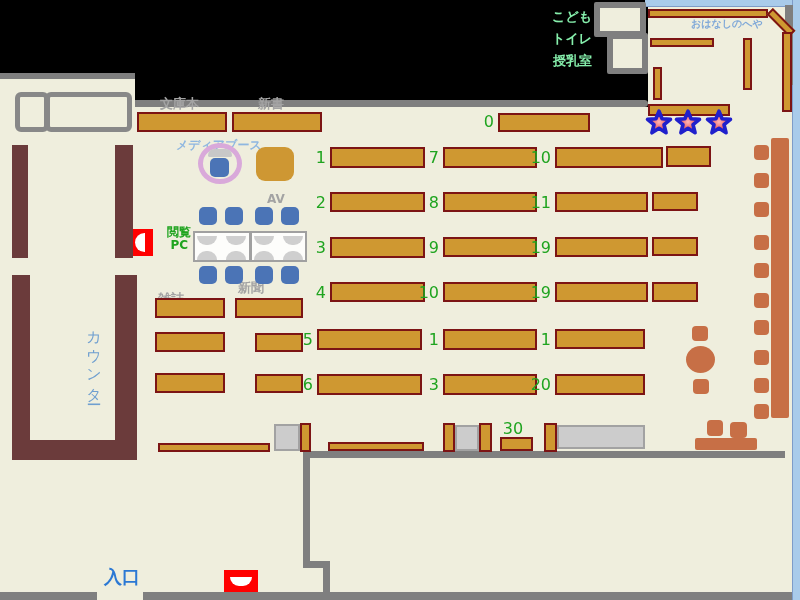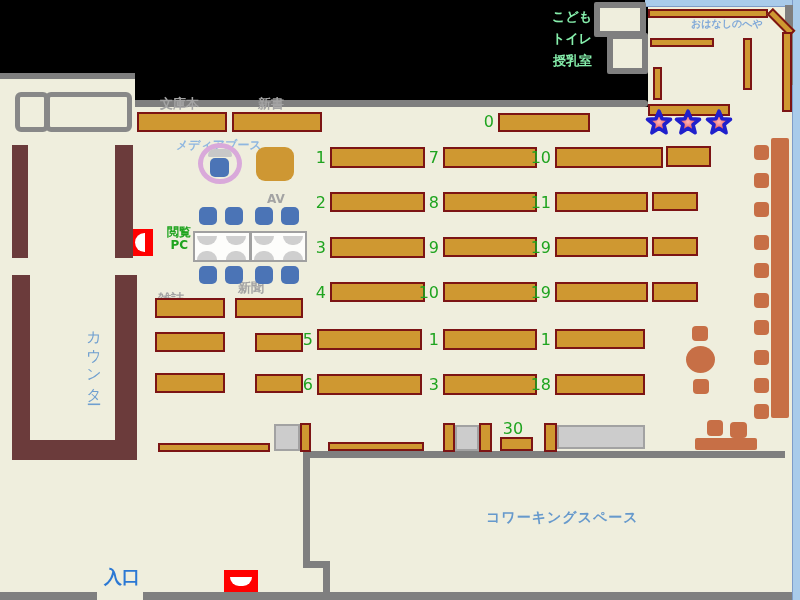--- a/index.html
+++ b/index.html
@@ -98,21 +98,21 @@
   <div class="abs shelf" style="left:317px;top:329px;width:105px;height:21px;"></div>
   <div class="abs num" style="left:413px;top:330px;">1</div>
   <div class="abs shelf" style="left:443px;top:329px;width:94px;height:21px;"></div>
   <div class="abs num" style="left:525px;top:330px;">1</div>
   <div class="abs shelf" style="left:555px;top:329px;width:90px;height:20px;"></div>
 
   <div class="abs num" style="left:287px;top:375px;">6</div>
   <div class="abs shelf" style="left:317px;top:374px;width:105px;height:21px;"></div>
   <div class="abs num" style="left:413px;top:375px;">3</div>
   <div class="abs shelf" style="left:443px;top:374px;width:94px;height:21px;"></div>
-  <div class="abs num" style="left:525px;top:375px;">18</div>
+  <div class="abs num" style="left:525px;top:375px;">20</div>
   <div class="abs shelf" style="left:555px;top:374px;width:90px;height:21px;"></div>
 
   <div class="abs glabel" style="left:158px;top:281px;">雑誌</div>
   <div class="abs glabel" style="left:238px;top:270px;">新聞</div>
   <div class="abs shelf" style="left:155px;top:298px;width:70px;height:20px;"></div>
   <div class="abs shelf" style="left:235px;top:298px;width:68px;height:20px;"></div>
   <div class="abs shelf" style="left:155px;top:332px;width:70px;height:20px;"></div>
   <div class="abs shelf" style="left:255px;top:333px;width:48px;height:19px;"></div>
   <div class="abs shelf" style="left:155px;top:373px;width:70px;height:20px;"></div>
   <div class="abs shelf" style="left:255px;top:374px;width:48px;height:19px;"></div>
@@ -219,19 +219,18 @@
   <div class="abs terra" style="left:754px;top:378px;width:15px;height:15px;"></div>
   <div class="abs terra" style="left:754px;top:404px;width:15px;height:15px;"></div>
   <div class="abs terra" style="left:692px;top:326px;width:16px;height:15px;"></div>
   <div class="abs terra" style="left:686px;top:346px;width:29px;height:27px;border-radius:50%;"></div>
   <div class="abs terra" style="left:693px;top:379px;width:16px;height:15px;"></div>
 
   <div class="abs terra" style="left:707px;top:420px;width:16px;height:16px;"></div>
   <div class="abs terra" style="left:730px;top:422px;width:17px;height:16px;"></div>
   <div class="abs terra" style="left:695px;top:438px;width:62px;height:12px;border-radius:2px;"></div>
 
-  <div class="abs blabel" style="left:486px;top:509px;font-size:14px;color:#6699CC;letter-spacing:1px;">コワーキングスペース</div>
 
   <div class="abs blabel" style="left:104px;top:565px;font-size:18px;color:#2B78D4;">入口</div>
   <div class="abs redbox" style="left:224px;top:570px;width:34px;height:22px;"></div>
   <div class="abs" style="left:230px;top:577px;width:22px;height:9px;background:#fff;border-radius:0 0 11px 11px;"></div>
 
 </div>
 
 </body></html>

